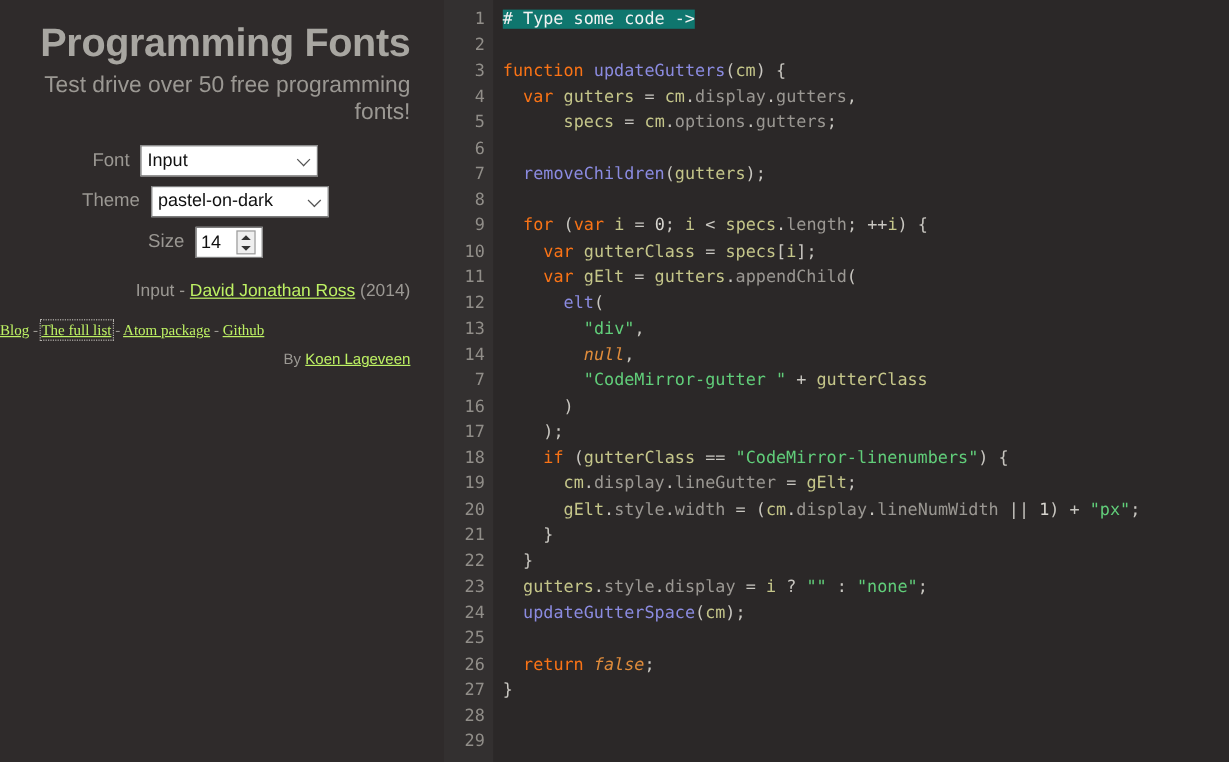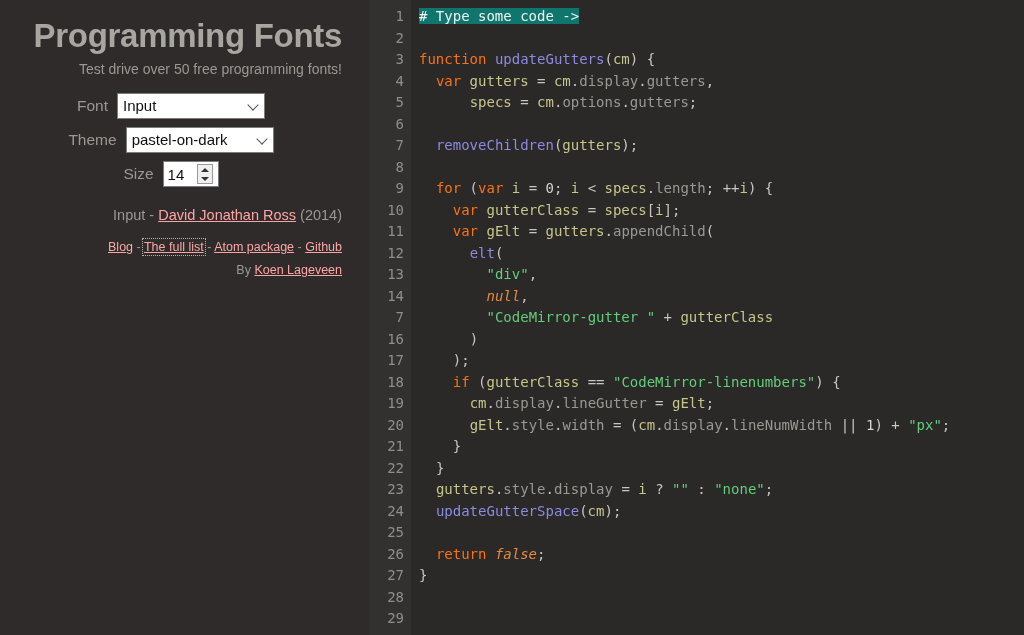--- a/index.html
+++ b/index.html
@@ -24,21 +24,21 @@
     text-align: right;
     font-size: 33px;
     font-weight: bold;
     color: #a8a6a1;
     letter-spacing: -0.3px;
     margin: 4px 0 0 2px;
     line-height: 1.1;
   }
   .subtitle {
     text-align: right;
-    font-size: 14px;
+    font-size: 19px;
     color: #9b9893;
     margin-top: 7px;
   }
   .form { margin-top: 16px; }
   .form-row {
     display: flex;
     align-items: center;
     justify-content: center;
     margin-bottom: 8px;
   }
@@ -106,33 +106,34 @@
   .spin .up { border-bottom: 4px solid #333; }
   .spin .down { border-top: 4px solid #333; }
 
   .credit {
     text-align: right;
     font-size: 14.5px;
     color: #9b9893;
     margin-top: 20px;
   }
   .links {
-    text-align: right;
+    text-align: left;
     font-size: 12.5px;
     color: #9b9893;
     margin-top: 17px;
+    font-family: Liberation Serif, serif;
   }
   .byline {
     text-align: right;
     font-size: 12.5px;
     color: #9b9893;
     margin-top: 9px;
   }
   a.lnk {
-    color: #fca5a5;
+    color: #bef264;
     text-decoration: underline;
   }
   a.focus-ring { outline: 1px dotted #b6b3ae; outline-offset: 1px; }
   .sep { color: #9b9893; }
 
   
   .editor {
     flex: 1 1 auto;
     background: #2b2828;
     display: flex;

